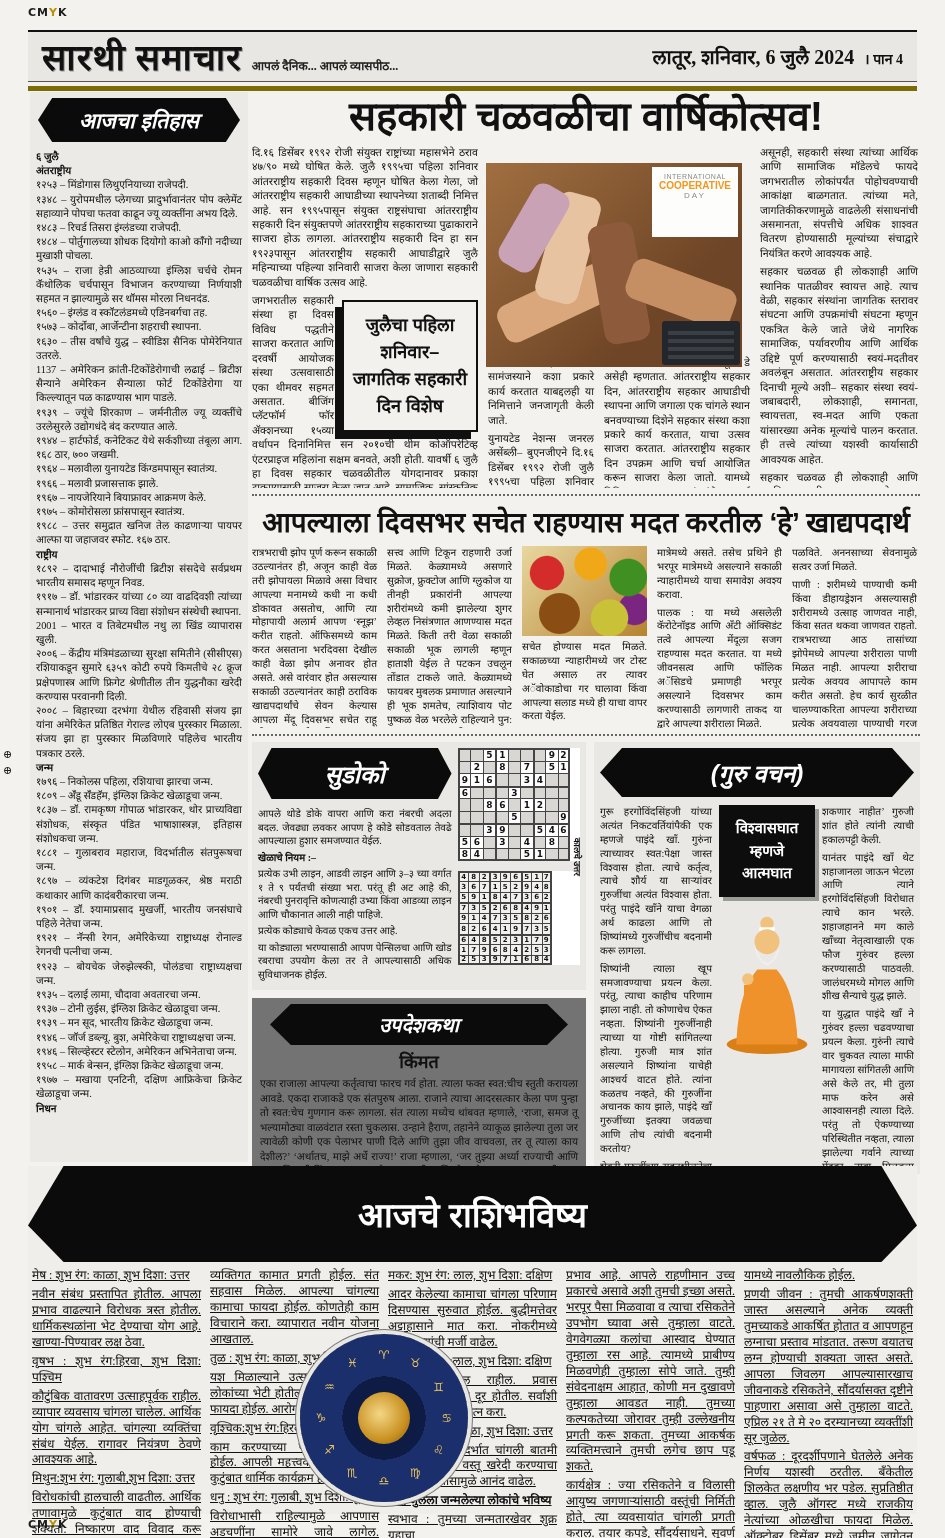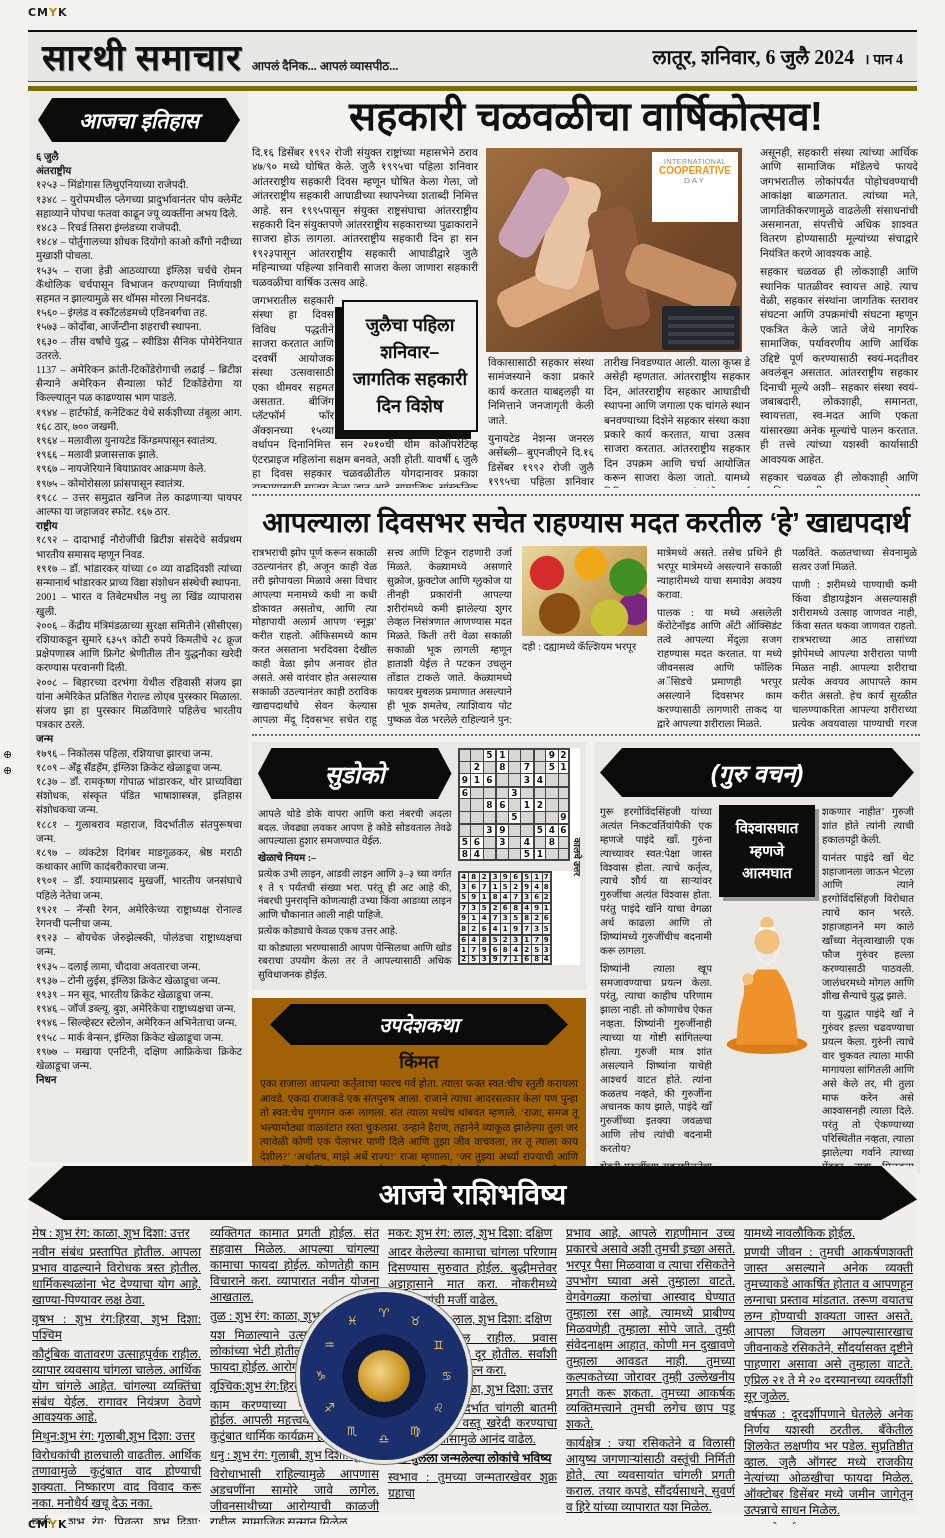--- a/index.html
+++ b/index.html
@@ -23,21 +23,21 @@
   .history{position:absolute;left:30px;top:92px;width:218px;height:1070px;background:#eceae6;padding:4px 6px;box-sizing:border-box;overflow:hidden;}
   .hist-banner{font-size:21px;padding:8px 0;margin:2px 2px 8px;}
   .hline{font-size:10.3px;line-height:1.38;text-align:justify;}
   .hline.hd{font-weight:bold;}
   
   .main{position:absolute;left:252px;top:92px;width:668px;}
   .lead-headline{font-size:40px;font-weight:800;text-align:center;line-height:1.1;margin:2px 0 8px;font-family:"Liberation Sans","DejaVu Sans",sans-serif;}
   .art-grid{position:relative;display:grid;grid-template-columns:226px 106px 146px 158px;column-gap:10px;height:342px;overflow:hidden;}
   .art-grid p,.fcol p,.gcol p,.hcol p{margin:0 0 4px;font-size:10.6px;line-height:1.36;text-align:justify;}
   .pad-photo{padding-top:210px;}
-  .lead-photo{position:absolute;left:234px;top:2px;width:256px;height:204px;background:linear-gradient(135deg,#a06f40,#6e4526 70%);overflow:hidden;}
+  .lead-photo{position:absolute;left:234px;top:17px;width:256px;height:204px;background:linear-gradient(135deg,#a06f40,#6e4526 70%);overflow:hidden;}
   .hand{position:absolute;border-radius:12px;}
   .photo-card{position:absolute;right:4px;top:4px;width:86px;height:70px;background:#fdfdfb;padding:6px 4px;box-sizing:border-box;text-align:center;font-family:"Liberation Sans","DejaVu Sans",sans-serif;}
   .pc1{font-size:7px;color:#8a8a8a;letter-spacing:.5px;}
   .pc2{font-size:10px;font-weight:800;color:#f2971f;}
   .pc3{font-size:8px;color:#8a8a8a;letter-spacing:2px;}
   .laptop{position:absolute;right:2px;bottom:2px;width:78px;height:44px;background:#23262b;border-radius:3px;}
   .laptop::after{content:"";position:absolute;inset:6px;background:repeating-linear-gradient(0deg,#3a3f46 0 4px,#23262b 4px 8px);}
   .inset-note{float:right;width:120px;margin:6px 0 4px 8px;background:#f2f1ed;border:2px solid #101010;box-shadow:-7px 7px 0 #101010;padding:10px 6px;text-align:center;font-size:18px;font-weight:800;line-height:1.5;font-family:"Liberation Sans","DejaVu Sans",sans-serif;}
   .dotted{border:none;border-top:2px dotted #666;margin:6px 0;}
   .food-headline{font-size:28px;font-weight:800;text-align:center;margin:4px 0 6px;font-family:"Liberation Sans","DejaVu Sans",sans-serif;}
@@ -55,34 +55,34 @@
   .puzzle-row{display:flex;gap:8px;margin-top:6px;}
   .sud-col{width:334px;}
   .sudoku-box{background:#e9e8e4;padding:6px;box-sizing:border-box;height:248px;display:flex;gap:6px;overflow:hidden;}
   .sud-left{width:196px;}
   .sud-banner{font-size:24px;padding:9px 0;margin-bottom:8px;}
   .sud-left p{margin:0 0 3px;font-size:10px;line-height:1.35;text-align:justify;}
   .sud-left .rh{font-weight:bold;}
   .sud-right{width:124px;position:relative;}
   .sgrid{display:grid;background:#fff;}
   .sol-label{position:absolute;right:-4px;top:128px;transform:rotate(90deg);transform-origin:right top;font-size:9px;font-weight:bold;white-space:nowrap;}
-  .updesh-box{background:#a16207;margin-top:8px;padding:6px 8px;height:176px;box-sizing:border-box;overflow:hidden;}
+  .updesh-box{background:#737373;margin-top:8px;padding:6px 8px;height:176px;box-sizing:border-box;overflow:hidden;}
   .updesh-banner{font-size:20px;padding:7px 0;margin:0 10px 4px;}
   .story-title{text-align:center;font-size:18px;font-weight:800;margin:2px 0 4px;}
   .updesh-box p{margin:0 0 4px;font-size:10.4px;line-height:1.4;text-align:justify;}
   
   .guru-box{background:#e9e8e4;width:326px;height:432px;padding:6px;box-sizing:border-box;overflow:hidden;}
   .guru-banner{font-size:24px;padding:8px 0;margin-bottom:8px;}
   .guru-grid{display:grid;grid-template-columns:112px 96px 1fr;column-gap:7px;}
   .gcol p{font-size:10.2px;}
   .guru-inset{background:#0d0d0d;color:#fff;text-align:center;font-size:15px;font-weight:800;padding:12px 4px;line-height:1.5;box-shadow:4px 4px 0 #9a9a96;font-family:"Liberation Sans","DejaVu Sans",sans-serif;}
   .guru-illu{margin-top:10px;}
   
   .horo{position:absolute;left:28px;top:1166px;width:889px;height:348px;background:#efeeea;}
-  .horo-banner{font-size:28px;padding:8px 0;clip-path:polygon(0 62%,4% 0,96% 0,100% 62%,96% 100%,4% 100%);font-family:Liberation Serif, serif;}
+  .horo-banner{font-size:34px;padding:25px 0;clip-path:polygon(0 62%,4% 0,96% 0,100% 62%,96% 100%,4% 100%);}
   .horo-cols{position:relative;display:grid;grid-template-columns:repeat(5,169px);column-gap:9px;padding:6px 4px;height:292px;overflow:hidden;}
   .hcol p{font-size:12px;line-height:1.33;margin:0 0 3px;text-decoration:underline;}
   .hcol p.hd{font-weight:bold;text-align:center;}
   .wheel{position:absolute;left:272px;top:72px;width:168px;height:168px;border-radius:50%;
      background:radial-gradient(circle,#caa22a 0 17%,#0d1b45 17% 35%,#1c2f6d 35% 80%,#0a153a 80% 100%);
      box-shadow:0 0 0 4px #e9e7e1,0 0 0 5px #777;z-index:2;}
   .wheel .glyph{position:absolute;left:50%;top:50%;width:14px;height:14px;margin:-7px 0 0 -7px;color:#e6c35c;font-size:12px;text-align:center;line-height:14px;font-family:"DejaVu Sans",sans-serif;}
   .wheel .shell{position:absolute;left:50%;top:50%;width:52px;height:52px;margin:-26px 0 0 -26px;border-radius:50%;background:radial-gradient(circle at 42% 42%,#f4d685,#c89020 62%,#7d5410);}
 </style>
 </head>
@@ -119,20 +119,21 @@
         <div class="hline hd">अंतराष्ट्रीय</div>
         <div class="hline">१२५३ – मिंडोगास लिथुएनियाच्या राजेपदी.</div>
         <div class="hline">१३४८ – युरोपमधील प्लेगच्या प्रादुर्भावानंतर पोप क्लेमेंट सहाव्याने पोपचा फतवा काढून ज्यू व्यक्तींना अभय दिले.</div>
         <div class="hline">१४८३ – रिचर्ड तिसरा इंग्लंडच्या राजेपदी.</div>
         <div class="hline">१४८४ – पोर्तुगालच्या शोधक दियोगो काओ काँगो नदीच्या मुखाशी पोचला.</div>
         <div class="hline">१५३५ – राजा हेन्री आठव्याच्या इंग्लिश चर्चचे रोमन कॅथोलिक चर्चपासून विभाजन करण्याच्या निर्णयाशी सहमत न झाल्यामुळे सर थॉमस मोरला निधनदंड.</div>
         <div class="hline">१५६० – इंग्लंड व स्कॉटलंडमध्ये एडिनबर्गचा तह.</div>
         <div class="hline">१५७३ – कोर्दोबा, आर्जेन्टीना शहराची स्थापना.</div>
         <div class="hline">१६३० – तीस वर्षांचे युद्ध – स्वीडिश सैनिक पोमेरेनियात उतरले.</div>
         <div class="hline">1137 – अमेरिकन क्रांती-टिकोंडेरोगाची लढाई – ब्रिटीश सैन्याने अमेरिकन सैन्याला फोर्ट टिकोंडेरोगा या किल्ल्यातून पळ काढण्यास भाग पाडले.</div>
+        <div class="hline">१९३९ – ज्यूंचे शिरकाण – जर्मनीतील ज्यू व्यक्तींचे उरलेसुरले उद्योगधंदे बंद करण्यात आले.</div>
         <div class="hline">१९४४ – हार्टफोर्ड, कनेटिकट येथे सर्कशीच्या तंबूला आग. १६८ ठार, ७०० जखमी.</div>
         <div class="hline">१९६४ – मलावीला युनायटेड किंग्डमपासून स्वातंत्र्य.</div>
         <div class="hline">१९६६ – मलावी प्रजासत्ताक झाले.</div>
         <div class="hline">१९६७ – नायजेरियाने बियाफ्रावर आक्रमण केले.</div>
         <div class="hline">१९७५ – कोमोरोसला फ्रांसपासून स्वातंत्र्य.</div>
         <div class="hline">१९८८ – उत्तर समुद्रात खनिज तेल काढणाऱ्या पायपर आल्फा या जहाजवर स्फोट. १६७ ठार.</div>
         <div class="hline hd">राष्ट्रीय</div>
         <div class="hline">१८९२ – दादाभाई नौरोजींची ब्रिटीश संसदेचे सर्वप्रथम भारतीय समासद म्हणून निवड.</div>
         <div class="hline">१९१७ – डॉ. भांडारकर यांच्या ८० व्या वाढदिवशी त्यांच्या सन्मानार्थ भांडारकर प्राच्य विद्या संशोधन संस्थेची स्थापना.</div>
         <div class="hline">2001 – भारत व तिबेटमधील नथु ला खिंड व्यापारास खुली.</div>
@@ -203,29 +204,30 @@
     <div class="food-grid">
       <div class="fcol">
           <p>रात्रभराची झोप पूर्ण करून सकाळी उठल्यानंतर ही, अजून काही वेळ तरी झोपायला मिळावे असा विचार आपल्या मनामध्ये कधी ना कधी डोकावत असतोच, आणि त्या मोहापायी अलार्म आपण ‘स्नूझ’ करीत राहतो. ऑफिसमध्ये काम करत असताना भरदिवसा देखील काही वेळा झोप अनावर होत असते. असे वारंवार होत असल्यास सकाळी उठल्यानंतर काही ठराविक खाद्यपदार्थांचे सेवन केल्यास आपला मेंदू दिवसभर सचेत राहू शकेल, त्याचबरोबर दिवसभर काम करूनही थकवा जाणवणार नाही.</p>
         </div>
       <div class="fcol">
           <p>सत्त्व आणि टिकून राहणारी उर्जा मिळते. केळ्यामध्ये असणारे सुक्रोज, फ्रुक्टोज आणि ग्लुकोज या तीनही प्रकारांनी आपल्या शरीरांमध्ये कमी झालेल्या शुगर लेव्हल निसंत्रणात आणण्यास मदत मिळते. किती तरी वेळा सकाळी सकाळी भूक लागली म्हणून हाताशी येईल ते पटकन उचलून तोंडात टाकले जाते. केळ्यामध्ये फायबर मुबलक प्रमाणात असल्याने ही भूक शमतेच, त्याशिवाय पोट पुष्कळ वेळ भरलेले राहिल्याने पुन: पुन्हा भूक लागत नाही.</p>
         </div>
       <div class="fcol">
         <div class="food-photo"></div>
         <div>
+            <p>सचेत होण्यास मदत मिळते. सकाळच्या न्याहारीमध्ये जर टोस्ट घेत असाल तर त्यावर अॅवोकाडोचा गर घालावा किंवा आपल्या सलाड मध्ये ही याचा वापर करता येईल.</p>
             <p>दही : दह्यामध्ये कॅल्शियम भरपूर</p>
           </div>
       </div>
       <div class="fcol">
           <p>मात्रेमध्ये असते. तसेच प्रथिने ही भरपूर मात्रेमध्ये असल्याने सकाळी न्याहारीमध्ये याचा समावेश अवश्य करावा.</p>
           <p>पालक : या मध्ये असलेली कॅरोटेनॉइड आणि अँटी ऑक्सिडंट तत्वे आपल्या मेंदूला सजग राहण्यास मदत करतात. या मध्ये जीवनसत्व आणि फॉलिक अॅसिडचे प्रमाणही भरपूर असल्याने दिवसभर काम करण्यासाठी लागणारी ताकद या द्वारे आपल्या शरीराला मिळते.</p>
         </div>
       <div class="fcol">
-          <p>पळविते. कळतचाच्या सेवनामुळे सत्वर उर्जा मिळते.</p>
+          <p>पळविते. अननसाच्या सेवनामुळे सत्वर उर्जा मिळते.</p>
           <p>पाणी : शरीमध्ये पाण्याची कमी किंवा डीहायड्रेशन असल्यासही शरीरामध्ये उत्साह जाणवत नाही, किंवा सतत थकवा जाणवत राहतो. रात्रभराच्या आठ तासांच्या झोपेमध्ये आपल्या शरीराला पाणी मिळत नाही. आपल्या शरीराचा प्रत्येक अवयव आपापले काम करीत असतो. हेच कार्य सुरळीत चालण्याकरिता आपल्या शरीराच्या प्रत्येक अवयवाला पाण्याची गरज असते. त्यामुळे सकाळी उठल्याबरोबर पाणी पिण्याची सवय करून घेणे आवश्यक आहे.</p>
         </div>
     </div>
     <hr class="dotted">
 
     <div class="puzzle-row">
       <div class="sud-col">
         <div class="sudoku-box">
           <div class="sud-left">
             <div class="banner hex sud-banner">सुडोको</div>

